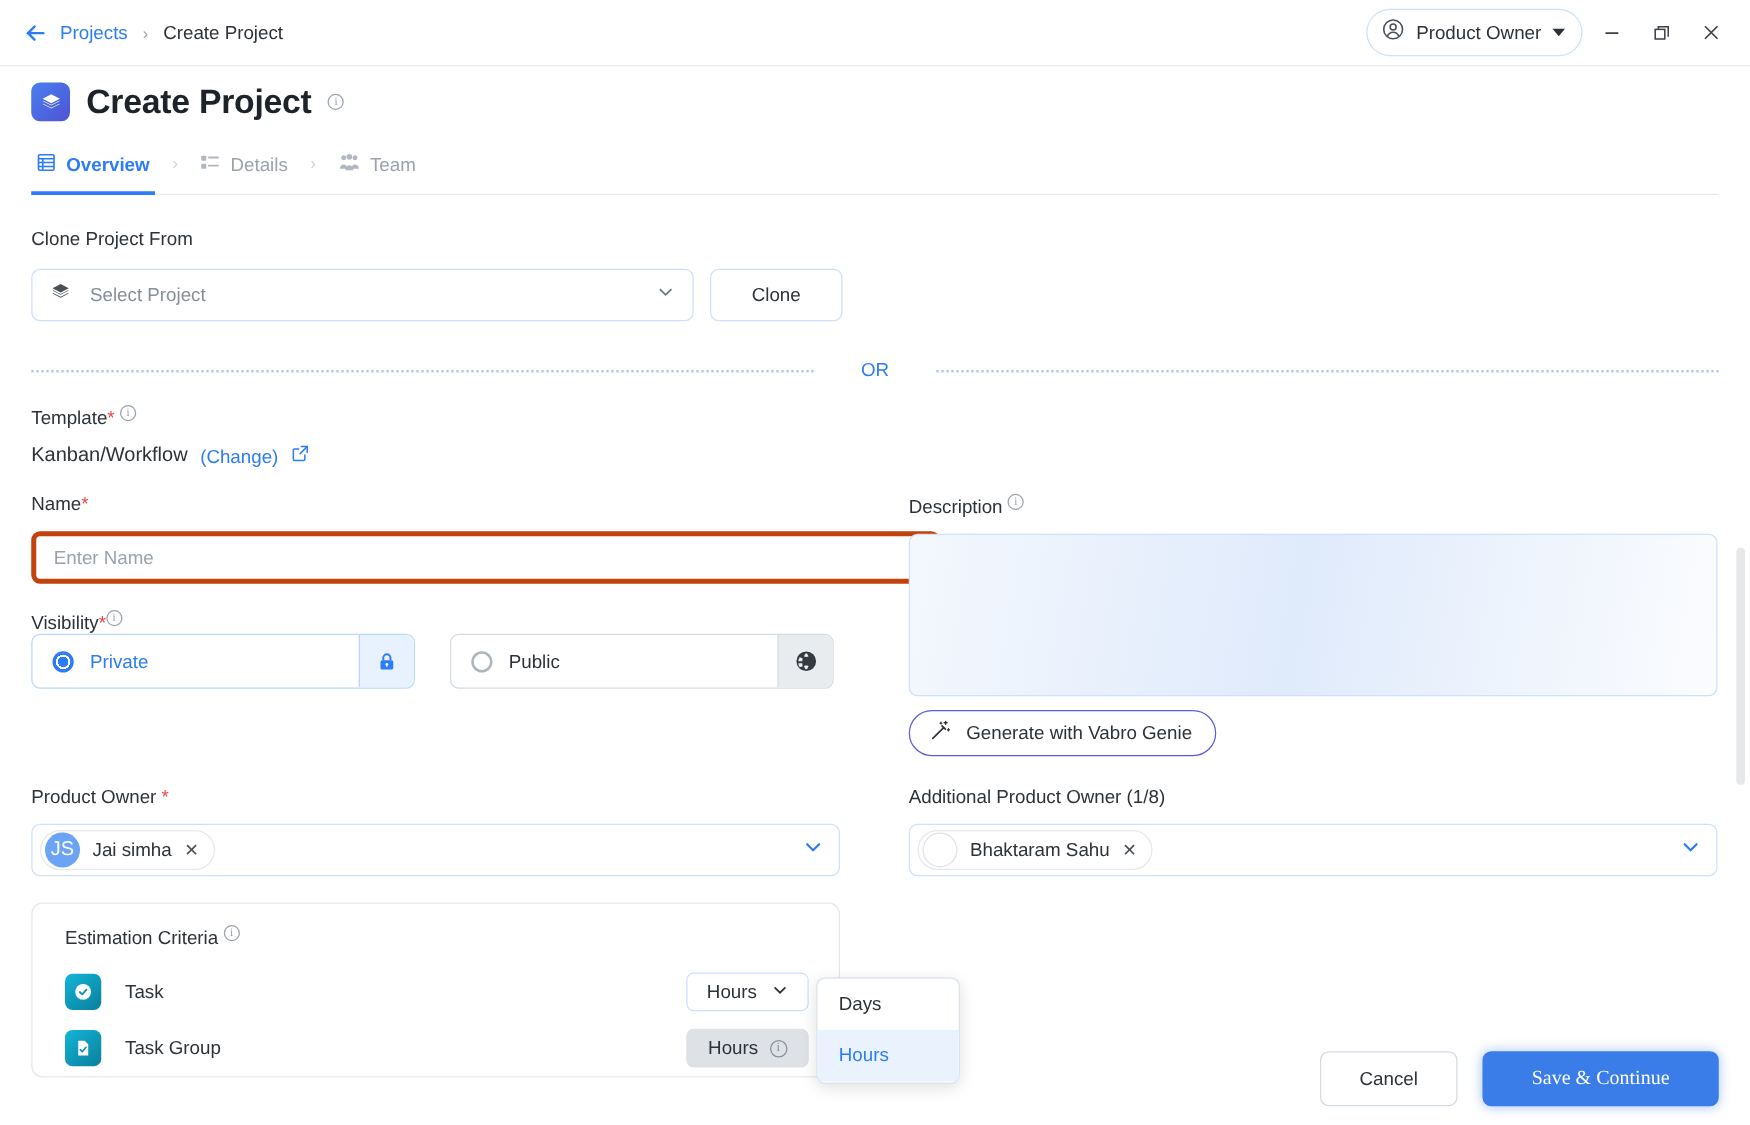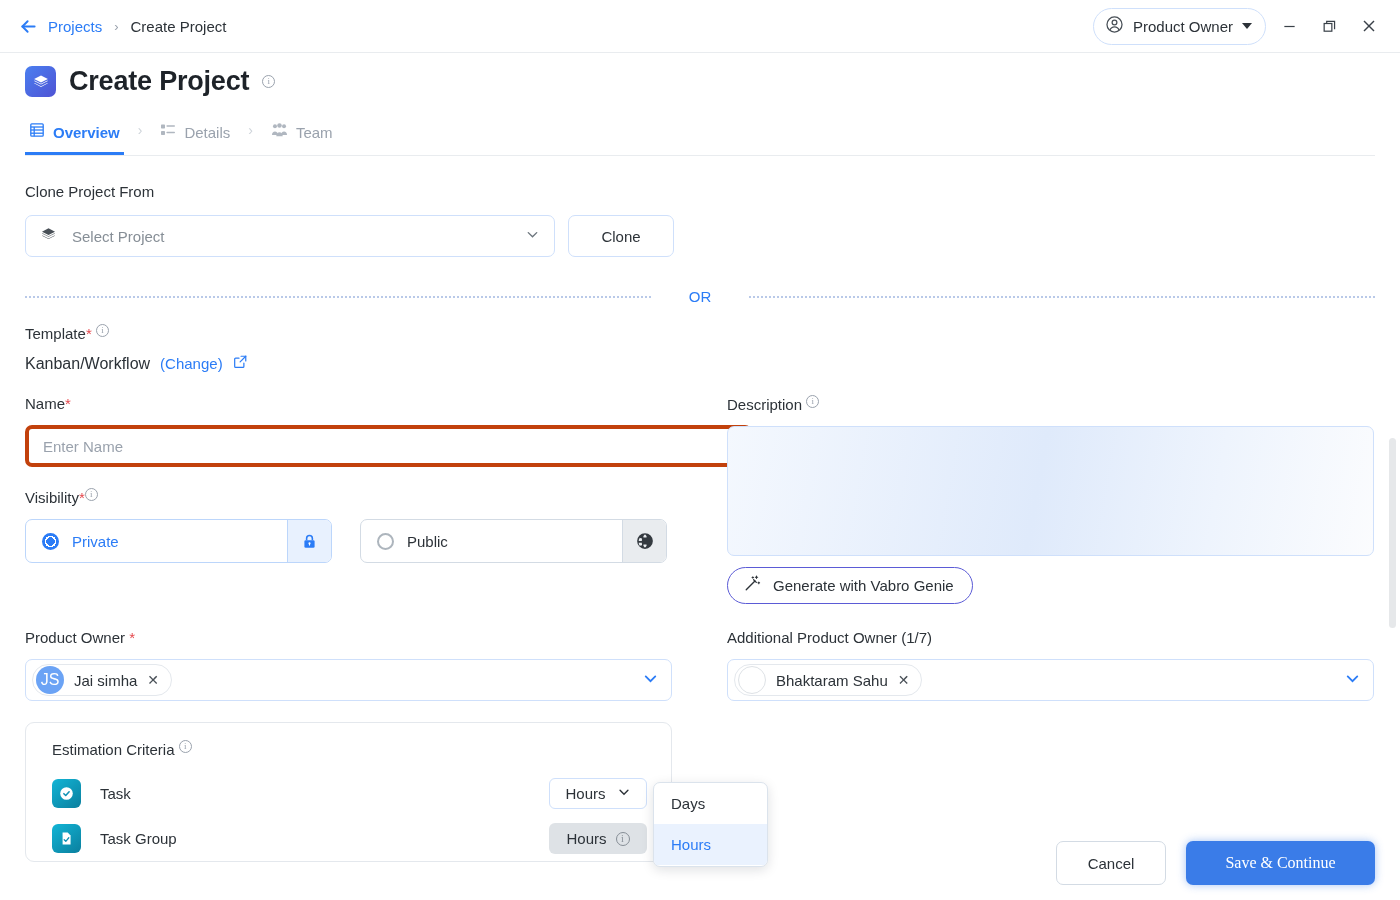--- a/index.html
+++ b/index.html
@@ -109,21 +109,21 @@
   .col-r { position: absolute; left: 727px; top: 238px; width: 647px; }
 
   .txt-input {
     width: 727px; height: 42px; margin-top: 13px;
     border: 4px solid #c2410c; border-radius: 7px; padding: 0 14px;
     font-size: 15px; font-family: "Liberation Sans", sans-serif;
     color: #7f1d1d; background: #fff; outline: none;
   }
   .txt-input::placeholder { color: #9aa2ad; }
 
-  .vis-row { display: flex; gap: 28px; margin-top: 13px; }
+  .vis-row { display: flex; gap: 28px; }
   .vis-opt {
     width: 307px; height: 44px; border: 1px solid #d3dbe4; border-radius: 7px;
     display: flex; align-items: center; overflow: hidden; background: #fff; cursor: pointer;
   }
   .vis-opt.sel { border-color: #bcd6fb; }
   .vis-main { flex: 1; display: flex; align-items: center; gap: 13px; padding-left: 16px; }
   .radio { width: 17px; height: 17px; border-radius: 50%; border: 2px solid #adb5bd; background: #fff; }
   .radio.on { border: 2px solid #2b7cf6; background:
       radial-gradient(circle, #2b7cf6 0 45%, #fff 46% 62%, #2b7cf6 63% 100%); }
   .vis-label { font-size: 15px; color: #2c3238; }
@@ -448,21 +448,21 @@
       </div>
       <span class="owner-caret">
         <svg width="17" height="17" viewBox="0 0 16 16" fill="none" stroke="currentColor" stroke-width="1.7" stroke-linecap="round">
             <polyline points="3.5,6 8,10.5 12.5,6"></polyline>
           </svg>
       </span>
     </div>
   </div>
 
   <div class="owner-sec-r">
-    <div class="field-label">Additional Product Owner (1/7)</div>
+    <div class="field-label">Additional Product Owner (1/8)</div>
     <div class="owner-box">
       <div class="chip">
         <span class="avatar blank"></span>
         <span class="chip-name">Bhaktaram Sahu</span>
         <span class="chip-x">✕</span>
       </div>
       <span class="owner-caret">
         <svg width="17" height="17" viewBox="0 0 16 16" fill="none" stroke="currentColor" stroke-width="1.7" stroke-linecap="round">
             <polyline points="3.5,6 8,10.5 12.5,6"></polyline>
           </svg>

